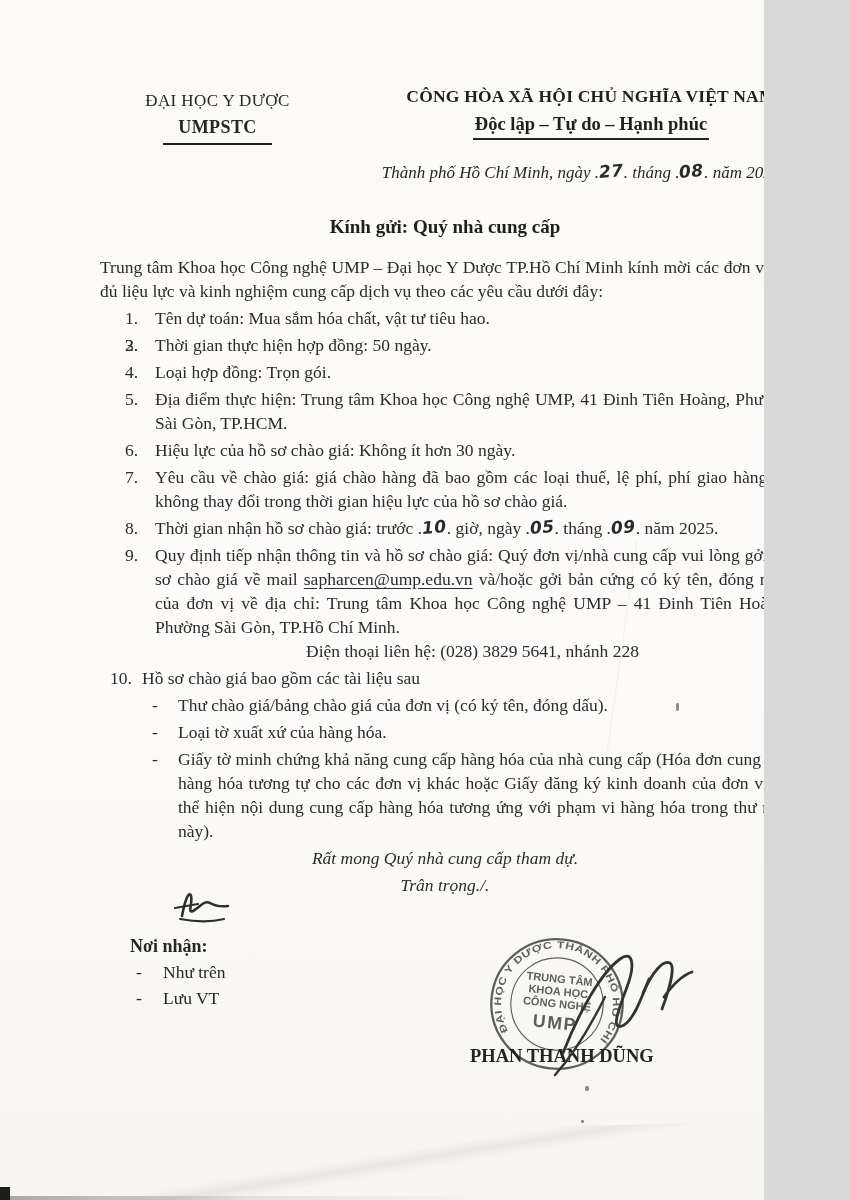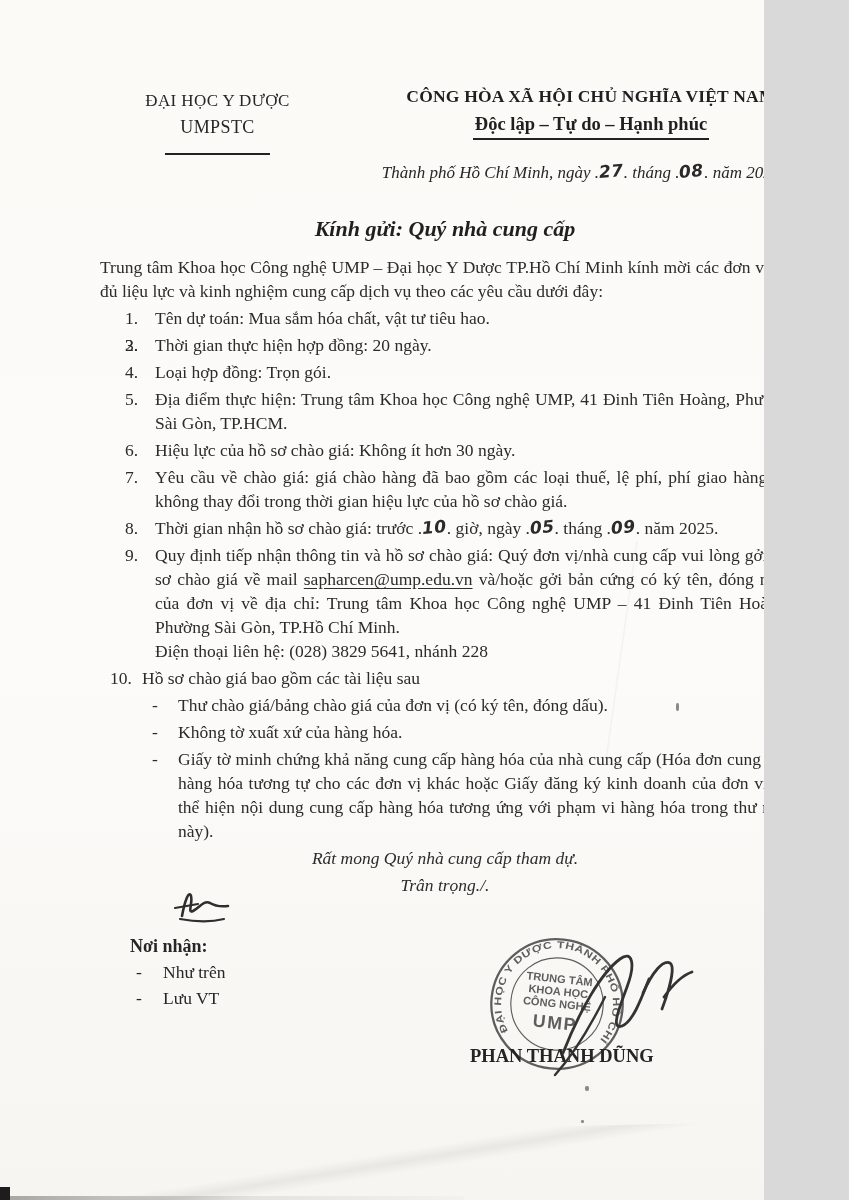--- a/index.html
+++ b/index.html
@@ -18,47 +18,47 @@
     transform:rotate(8deg);}
   .bottom-shadow{position:absolute;left:0;right:300px;bottom:0;height:4px;
     background:linear-gradient(90deg,rgba(70,68,66,0.45),rgba(70,68,66,0.10) 55%,rgba(70,68,66,0.02));}
   .notch{position:absolute;left:0;bottom:0;width:10px;height:13px;background:#1d1d1d;}
   .sp{position:absolute;background:#8a8a8a;border-radius:40%;}
 
   
   .lh-left{position:absolute;top:88px;left:100px;width:235px;text-align:center;
     font-size:17px;line-height:25px;letter-spacing:0.4px;color:#262626;}
   .lh-left .abbr-wrap{margin-top:2px;}
-  .lh-left .abbr{display:inline-block;font-weight:normal;font-size:18px;
-    border-bottom:2.5px solid #222;padding:0 15px 13px;}
+  .lh-left .abbr{display:inline-block;font-weight:bold;font-size:18px;
+    border-bottom:2.5px solid #222;padding:0 15px 3px;}
   .lh-right{position:absolute;top:86px;left:390px;width:402px;text-align:center;color:#1f1f1f;}
   .lh-right .rep{font-weight:bold;font-size:17.5px;letter-spacing:0.2px;}
   .lh-right .motto-wrap{margin-top:7px;}
   .lh-right .motto{display:inline-block;font-weight:bold;font-size:18.5px;
     border-bottom:2px solid #222;padding:0 2px 3px;}
   .dateline{position:absolute;top:162px;left:370px;width:422px;text-align:center;
     font-style:italic;font-size:17px;color:#262626;}
 
   .hw{font-family:"DejaVu Sans", sans-serif;font-weight:bold;font-style:italic;
     font-size:17px;display:inline-block;transform:rotate(-5deg) translateY(-1px);
     letter-spacing:0.5px;color:#2a2a2a;}
 
   .salutation{position:absolute;top:216px;left:100px;width:690px;text-align:center;
-    font-weight:bold;font-size:22px;color:#1f1f1f;font-style:italic;}
+    font-weight:bold;font-size:19px;color:#1f1f1f;}
 
   
   .docbody{position:absolute;top:255px;left:100px;width:690px;font-size:17.5px;
     line-height:24px;text-align:justify;hyphens:none;}
   .li{position:relative;padding-left:55px;margin-top:3px;}
   .li .num{position:absolute;left:8px;width:30px;text-align:right;}
   .li10{position:relative;padding-left:42px;margin-top:3px;}
   .li10 .num{position:absolute;left:10px;width:28px;text-align:left;}
   .bullet{position:relative;padding-left:78px;margin-top:3px;}
   .bullet .dash{position:absolute;left:52px;}
-  .phone{padding-left:55px;text-align:left;}
+  .phone{padding-left:55px;text-align:center;}
   .closing{margin-top:3px;text-align:center;font-style:italic;}
   .email{text-decoration:underline;text-underline-offset:3px;}
 
   
   .recipients{position:absolute;top:934px;left:130px;font-size:17.5px;line-height:25px;color:#262626;font-family:Liberation Serif, serif;}
   .recipients .label{font-weight:bold;font-size:18px;}
   .rcpt{position:relative;padding-left:33px;margin-top:1px;}
   .rcpt .dash{position:absolute;left:6px;}
 
   .sig-title{position:absolute;top:933px;left:480px;width:230px;text-align:center;
@@ -103,21 +103,21 @@
 
     <div class="li">
       <span class="num">1.</span>
       <span>Tên dự toán: Mua sắm hóa chất, vật tư tiêu hao.</span>
     </div>
     <div class="li">
       <span class="num">2.</span>
     </div>
     <div class="li">
       <span class="num">3.</span>
-      <span>Thời gian thực hiện hợp đồng: 20 ngày.</span>
+      <span>Thời gian thực hiện hợp đồng: 50 ngày.</span>
     </div>
     <div class="li">
       <span class="num">4.</span>
       <span>Loại hợp đồng: Trọn gói.</span>
     </div>
     <div class="li">
       <span class="num">5.</span>
       <span>Địa điểm thực hiện: Trung tâm Khoa học Công nghệ UMP, 41 Đinh Tiên Hoàng, Phường Sài Gòn, TP.HCM.</span>
     </div>
     <div class="li">
@@ -143,21 +143,21 @@
     <div class="li10">
       <span class="num">10.</span>
       <span>Hồ sơ chào giá bao gồm các tài liệu sau</span>
     </div>
     <div class="bullet">
       <span class="dash">-</span>
       <span>Thư chào giá/bảng chào giá của đơn vị (có ký tên, đóng dấu).</span>
     </div>
     <div class="bullet">
       <span class="dash">-</span>
-      <span>Không tờ xuất xứ của hàng hóa.</span>
+      <span>Loại tờ xuất xứ của hàng hóa.</span>
     </div>
     <div class="bullet">
       <span class="dash">-</span>
       <span>Giấy tờ minh chứng khả năng cung cấp hàng hóa của nhà cung cấp (Hóa đơn cung cấp hàng hóa tương tự cho các đơn vị khác hoặc Giấy đăng ký kinh doanh của đơn vị có thể hiện nội dung cung cấp hàng hóa tương ứng với phạm vi hàng hóa trong thư mời này).</span>
     </div>
 
     <div class="closing">Rất mong Quý nhà cung cấp tham dự.</div>
     <div class="closing">Trân trọng./.</div>
   </div>
 

